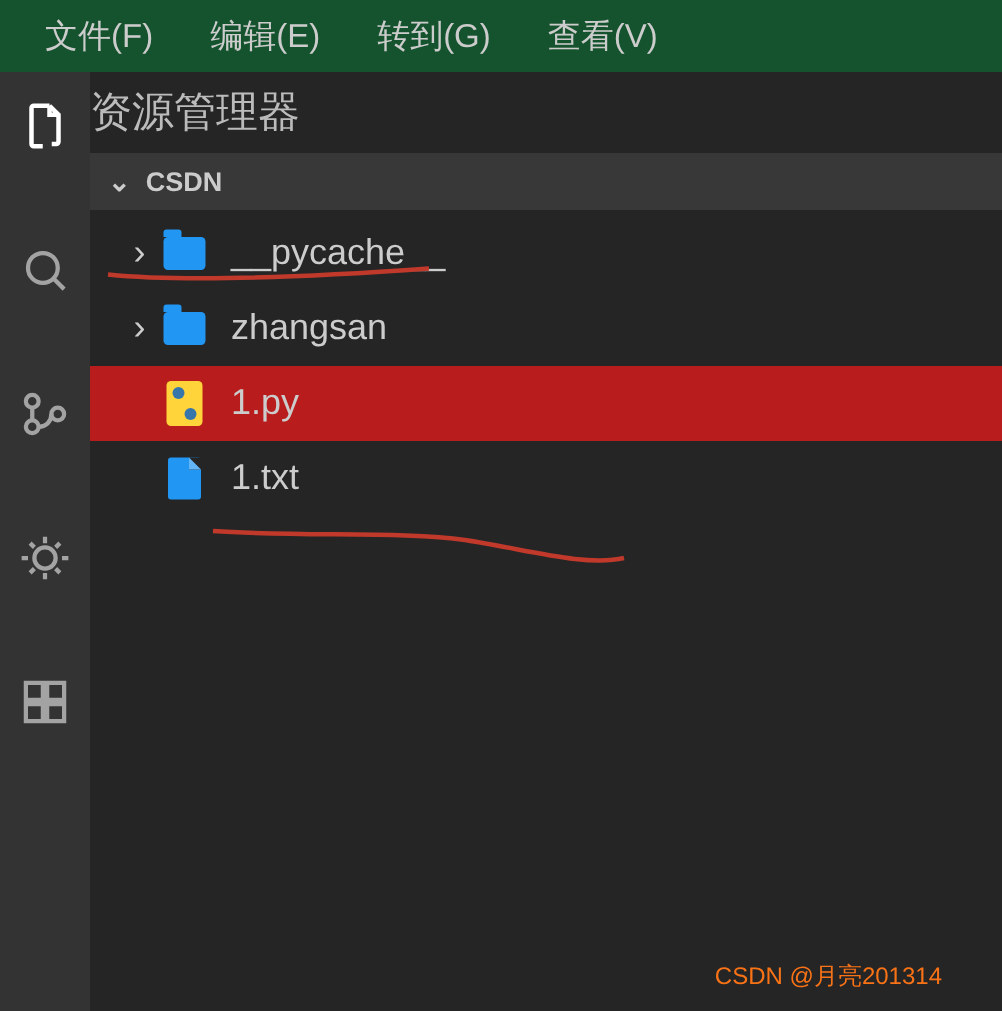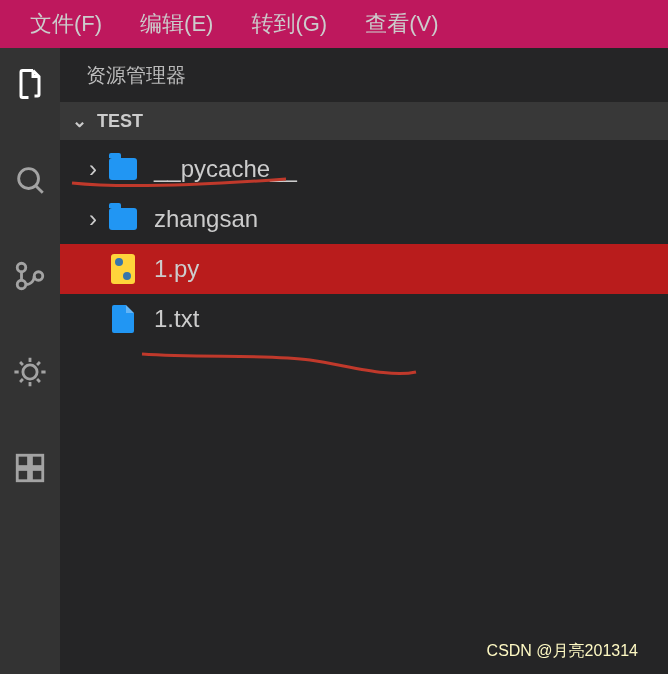--- a/index.html
+++ b/index.html
@@ -1,41 +1,41 @@
 <!DOCTYPE html>
 <html><head>
 <meta charset="utf-8">
 <style>
   html,body{margin:0;padding:0;width:668px;height:674px;background:#252526;font-family:"Segoe UI","Microsoft YaHei",sans-serif;overflow:hidden;color:#ccc}
-  .menubar{display:flex;height:48px;background:#be185d;align-items:center;padding-left:30px;font-size:22px;color:#ccc}
+  .menubar{display:flex;height:48px;background:#14532d;align-items:center;padding-left:30px;font-size:22px;color:#ccc}
   .menubar .mi{margin-right:38px;cursor:default}
   .body{display:flex;height:calc(674px - 48px)}
   .activity{width:60px;background:#333;display:flex;flex-direction:column;align-items:center;padding-top:18px;gap:60px}
   .activity .ai{width:36px;height:36px;display:flex;align-items:center;justify-content:center;opacity:.55}
   .activity .ai.active{opacity:1}
   .activity svg{stroke:#fff;fill:none;stroke-width:2}
   .sidebar{flex:1;background:#252526;display:flex;flex-direction:column}
-  .sb-title{height:54px;display:flex;align-items:center;padding-left:26px;font-size:20px;color:#bbb}
+  .sb-title{height:54px;display:flex;align-items:center;font-size:28px;color:#bbb}
   .section-hdr{height:38px;background:#383838;display:flex;align-items:center;padding-left:12px;font-size:18px;font-weight:700;color:#ccc}
   .section-hdr .chev{margin-right:10px}
   .tree{padding-top:4px}
   .row{height:50px;display:flex;align-items:center;font-size:24px;color:#ccc;padding-left:20px}
   .row.sel{background:#b91c1c}
   .row .chev{width:26px;text-align:center;color:#ccc}
   .row .spacer{width:26px}
   .row .icon{width:34px;height:34px;margin-right:14px;display:flex;align-items:center;justify-content:center}
   .folder-ic{width:28px;height:22px;background:#2196f3;border-radius:3px;position:relative}
   .folder-ic:before{content:"";position:absolute;top:-5px;left:0;width:12px;height:5px;background:#2196f3;border-radius:2px 2px 0 0}
   .pyfile{position:relative;width:24px;height:30px;background:#ffd43b;border-radius:3px}
   .pyfile:after{content:"";position:absolute;top:4px;left:4px;width:8px;height:8px;background:#3776ab;border-radius:50%}
   .pyfile:before{content:"";position:absolute;bottom:4px;right:4px;width:8px;height:8px;background:#3776ab;border-radius:50%}
   .txtfile{width:22px;height:28px;background:#2196f3;position:relative;border-radius:2px}
   .txtfile:after{content:"";position:absolute;top:0;right:0;border-top:8px solid #252526;border-left:8px solid #64b5f6}
   .annot{position:absolute;pointer-events:none}
-  .watermark{position:absolute;bottom:12px;right:30px;font-size:16px;color:#fef9c3}
+  .watermark{position:absolute;bottom:12px;right:40px;font-size:16px;color:#f97316}
   svg.red path{stroke:#c0392b;stroke-width:3;fill:none}
 </style>
 </head>
 <body>
 
 <div class="menubar">
   <span class="mi">文件(F)</span>
   <span class="mi">编辑(E)</span>
   <span class="mi">转到(G)</span>
   <span class="mi">查看(V)</span>
@@ -75,21 +75,21 @@
           <rect x="3" y="13" width="8" height="8"></rect>
           <rect x="13" y="13" width="8" height="8"></rect>
         </svg>
     </div>
   </div>
 
   <div class="sidebar">
     <div class="sb-title">资源管理器</div>
     <div class="section-hdr">
       <span class="chev">⌄</span>
-      <span>TEST</span>
+      <span>CSDN</span>
     </div>
     <div class="tree">
 
       <div class="row">
         <span class="chev">›</span>
         <span class="icon">
             <span class="folder-ic"></span>
           </span>
         <span>__pycache__</span>
       </div>

